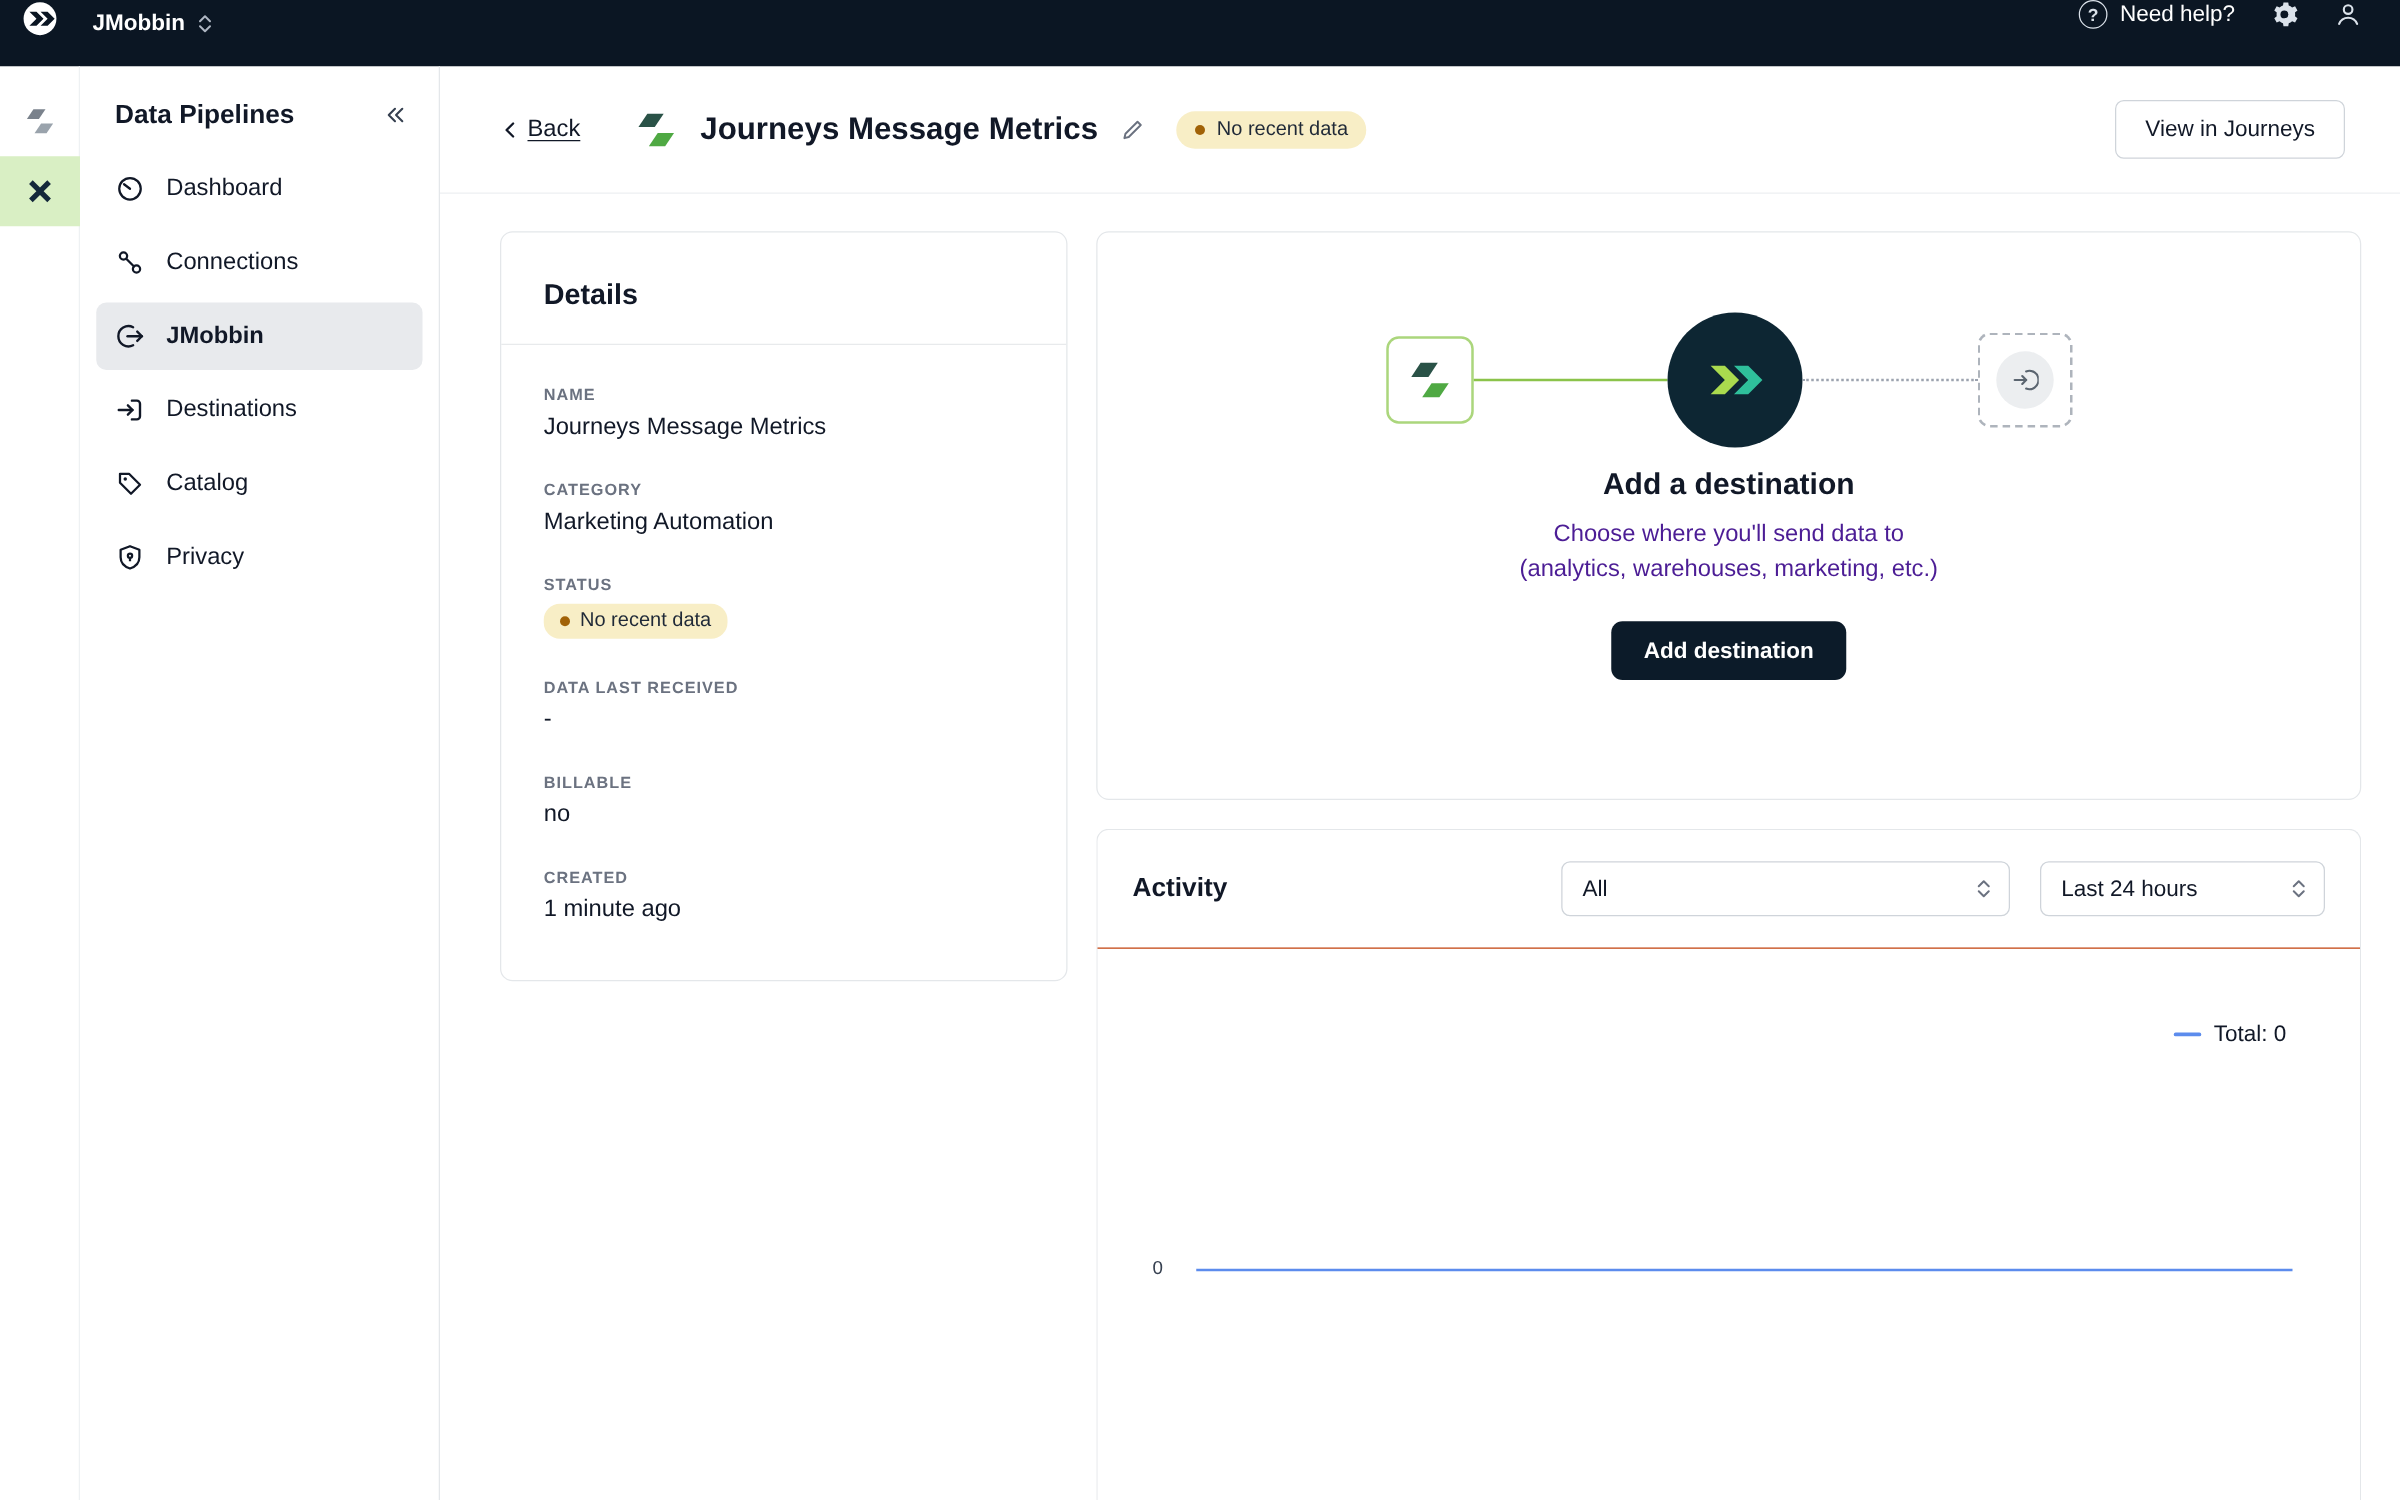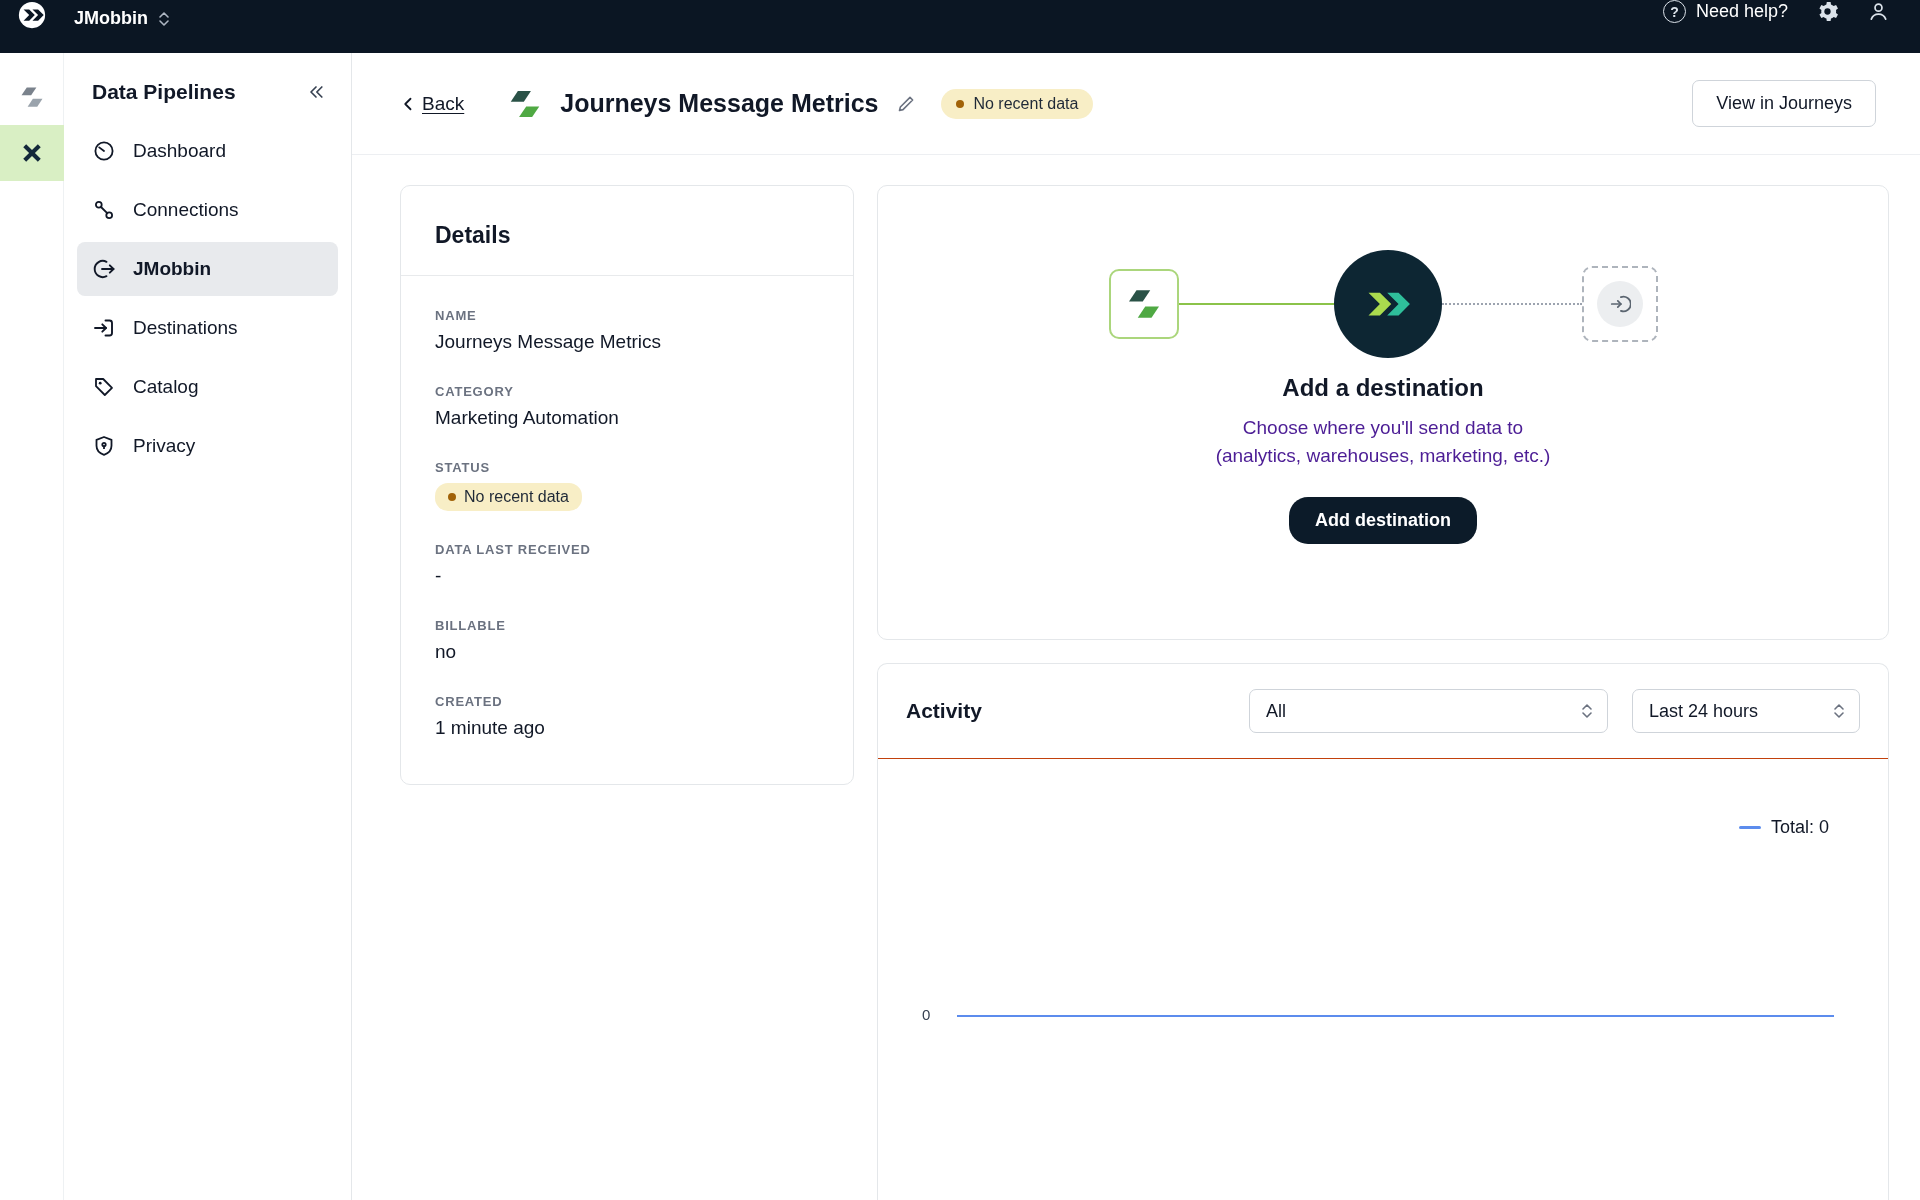--- a/index.html
+++ b/index.html
@@ -73,21 +73,21 @@
   .dest-card { height:455px; display:flex; flex-direction:column; align-items:center; flex-shrink:0; }
   .diagram { display:flex; align-items:center; margin-top:64px; }
   .src-box { width:70px; height:70px; border:2px solid #abd67c; border-radius:10px; display:flex; align-items:center; justify-content:center; background:#ffffff; }
   .line-solid { width:155px; height:2px; background:#8bc34a; }
   .cio-circle { width:108px; height:108px; border-radius:50%; background:#0d2633; display:flex; align-items:center; justify-content:center; }
   .line-dotted { width:140px; border-top:2px dotted #9ca3af; }
   .dest-box { width:76px; height:76px; border:2px dashed #aeb4bc; border-radius:10px; display:flex; align-items:center; justify-content:center; cursor:pointer; }
   .dest-inner-circle { width:46px; height:46px; border-radius:50%; background:#eceef0; display:flex; align-items:center; justify-content:center; }
   .dest-title { font-size:24px; font-weight:700; margin-top:16px; }
   .dest-desc { font-size:19px; color:#4c1d95; text-align:center; line-height:1.45; margin-top:12px; }
-  .add-btn { margin-top:28px; background:#0c1b29; color:#ffffff; border-radius:19px; padding:13px 26px; font-size:18px; font-weight:600; border:none; cursor:pointer; }
+  .add-btn { margin-top:28px; background:#0c1b29; color:#ffffff; border-radius:9px; padding:13px 26px; font-size:18px; font-weight:600; border:none; cursor:pointer; }
 
   
   .activity-card { flex:1; display:flex; flex-direction:column; min-height:0; border-radius:10px 10px 0 0; border-bottom:none; }
   .activity-head { display:flex; align-items:center; padding:25px 28px; border-bottom:1px solid #c2410c; flex-shrink:0; }
   .activity-title { font-size:21px; font-weight:700; flex:1; }
   .select { border:1px solid #cfd4da; border-radius:7px; height:44px; display:flex; align-items:center; justify-content:space-between; padding:0 14px 0 16px; font-size:18px; color:#111827; cursor:pointer; background:#fff; }
   .select .caret { color:#6b7280; display:flex; }
   .select-type { width:359px; margin-right:24px; }
   .select-range { width:228px; }
   .chart-area { flex:1; position:relative; }

